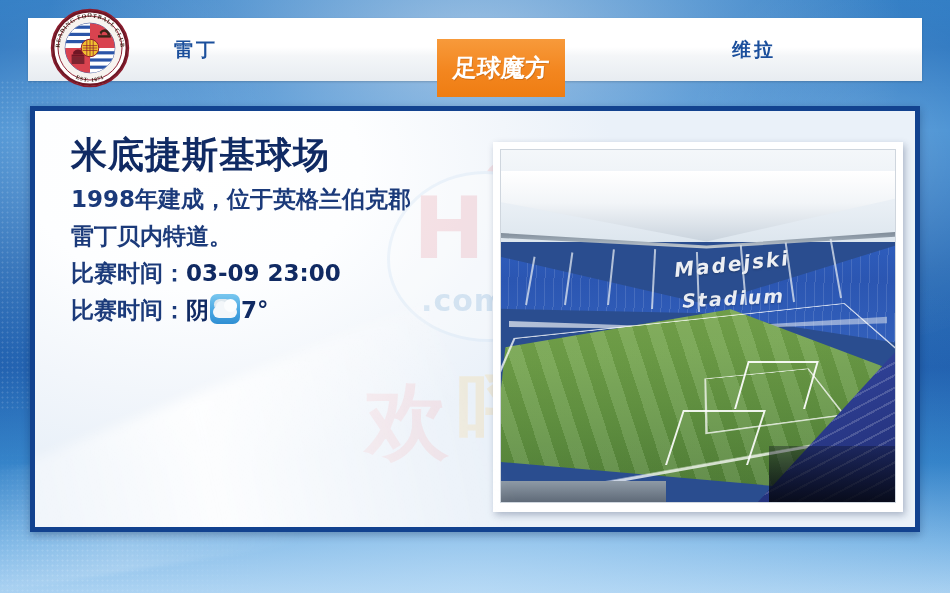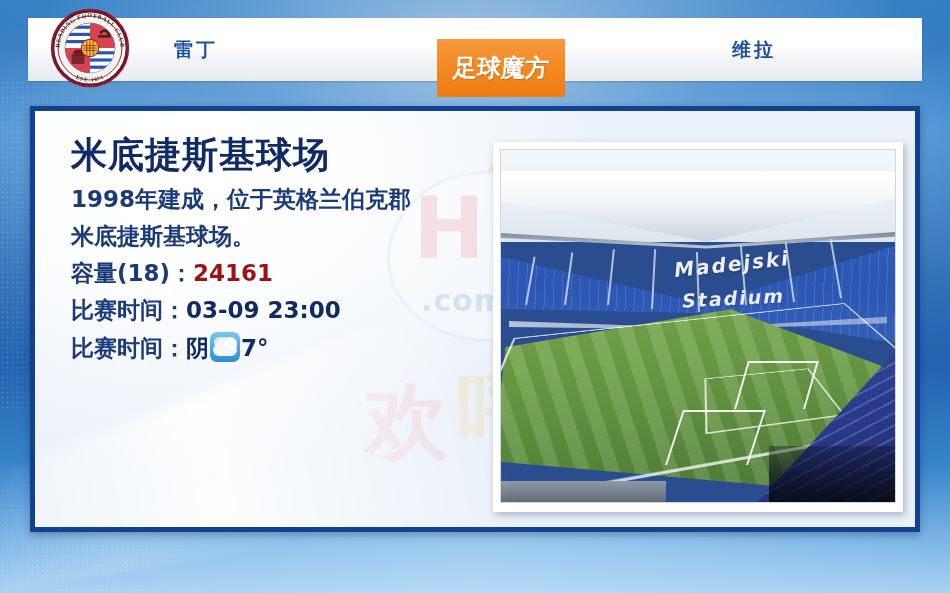--- a/index.html
+++ b/index.html
@@ -553,25 +553,22 @@
       <div class="wm-h">H</div>
       <div class="wm-com">.com</div>
       <div class="wm-cn1">欢</div>
       <div class="wm-cn2">呼</div>
     </div>
 
     <div class="info">
       <div class="stadium-title">米底捷斯基球场</div>
 
       <div class="info-line">1998年建成，位于英格兰伯克郡</div>
-      <div class="info-line">米底捷斯基球场。</div>
-
-      <div class="info-line">
-        <span>容量(18)：</span><span class="val-red">24161</span>
-      </div>
+      <div class="info-line">雷丁贝内特道。</div>
+
 
 
       <div class="info-line">
         <span>比赛时间：</span><span class="val-navy">03-09 23:00</span>
       </div>
 
       <div class="info-line">
         <span>比赛时间：</span><span class="val-navy">阴</span><span class="weather-icon"><span class="cloud-back"></span><span class="cloud-front"></span></span><span class="val-navy">7°</span>
       </div>
     </div>

